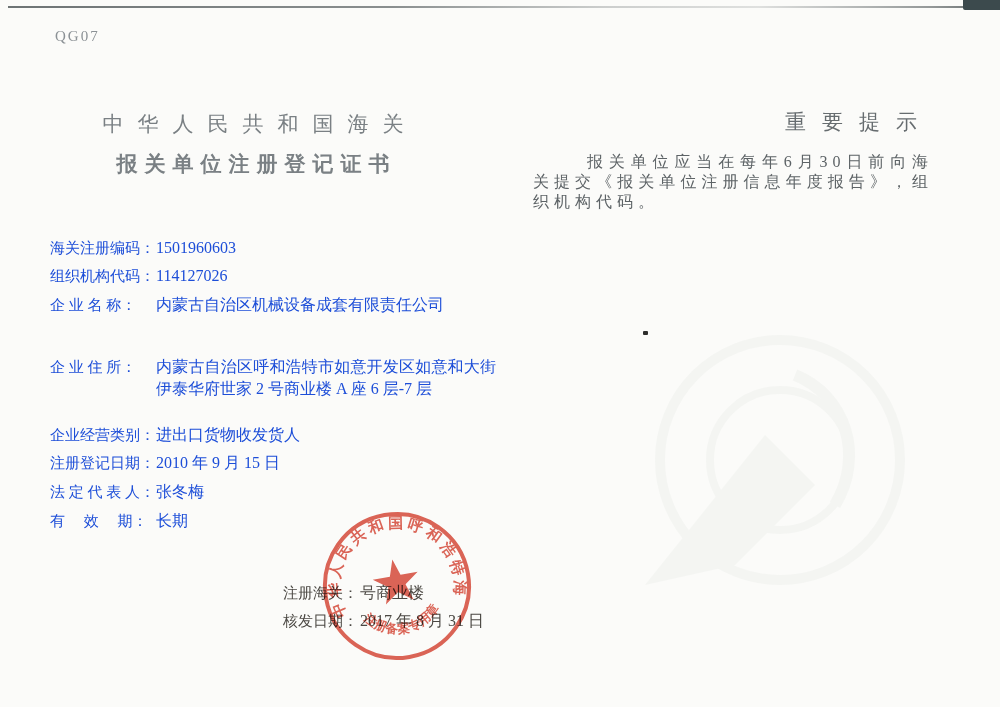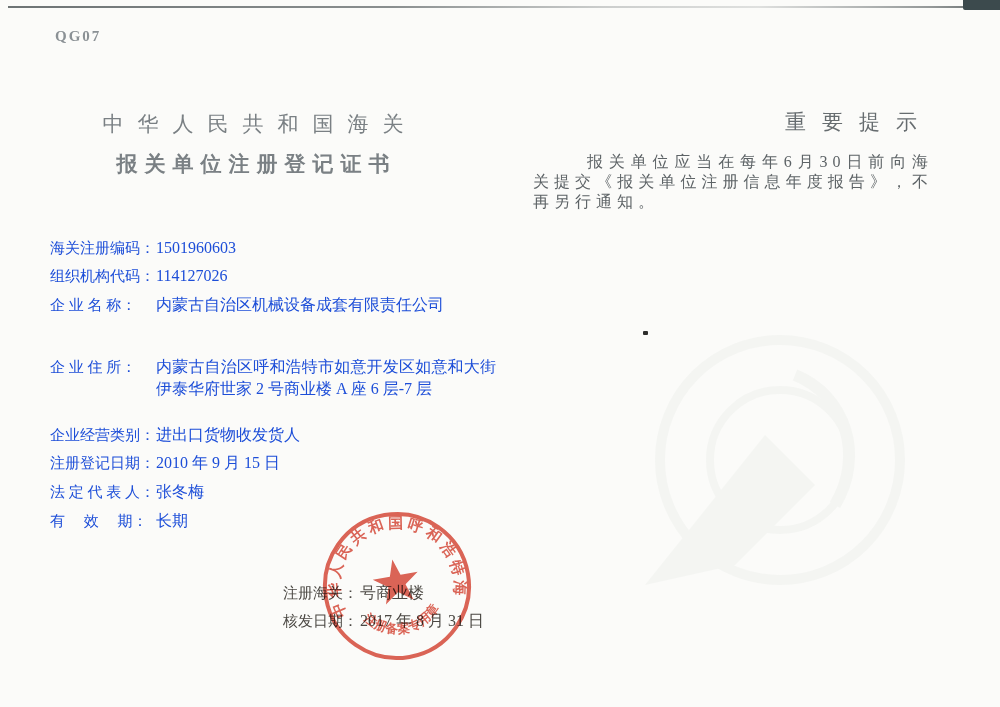--- a/index.html
+++ b/index.html
@@ -23,21 +23,21 @@
   .scan-corner{
     position:absolute;right:0;top:0;width:37px;height:10px;
     background:#3c4a4d;border-bottom-left-radius:2px;
   }
   .speck{
     position:absolute;left:643px;top:331px;width:5px;height:4px;
     background:#2e2e2c;border-radius:1px;
   }
   .form-code{
     position:absolute;left:55px;top:28px;
-    font-size:15px;font-weight:bold;letter-spacing:2px;color:#8b9195;
+    font-size:15px;font-weight:normal;letter-spacing:2px;color:#8b9195;
   }
   
   .cert-title{position:absolute;left:58px;top:110px;width:390px;text-align:center;color:#7a8084;}
   .cert-title .line1{font-size:21px;font-weight:normal;letter-spacing:14px;text-indent:14px;}
   .cert-title .line2{font-size:21px;font-weight:bold;letter-spacing:7px;text-indent:7px;margin-top:12px;}
   
   .row{position:absolute;left:50px;color:#1d4ed8;}
   .row .label{
     display:inline-block;width:103px;font-size:15px;white-space:pre;
     vertical-align:top;line-height:22px;
@@ -126,21 +126,21 @@
 
   <div class="issue-row" style="top:583px">
     <span class="label">注册海关：</span><span class="value">号商业楼</span>
   </div>
   <div class="issue-row" style="top:611px">
     <span class="label">核发日期：</span><span class="value">2017 年 8 月 31 日</span>
   </div>
 
   <div class="notice">
     <div class="notice-title">重要提示</div>
-    <div class="notice-body">报关单位应当在每年6月30日前向海关提交《报关单位注册信息年度报告》，不再另行通知。</div>
+    <div class="notice-body">报关单位应当在每年6月30日前向海关提交《报关单位注册信息年度报告》，组织机构代码。</div>
   </div>
 
 
   <svg class="seal" viewBox="0 0 190 190">
     <defs>
       <path id="sealTopArc" d="M 40.5,114.8 A 58,58 0 1 1 149.5,114.8" fill="none"></path>
       <path id="sealBottomArc" d="M 56.5,122 A 47,47 0 0 0 133.5,122" fill="none"></path>
     </defs>
     <circle cx="95" cy="95" r="72" fill="none" stroke="#d84a3a" stroke-width="4"></circle>
     <polygon points="95,68 100.4,84.6 117.8,84.6 103.7,94.8 109.1,111.4 95,101.2 80.9,111.4 86.3,94.8 72.2,84.6 89.6,84.6" fill="#d84a3a"></polygon>

